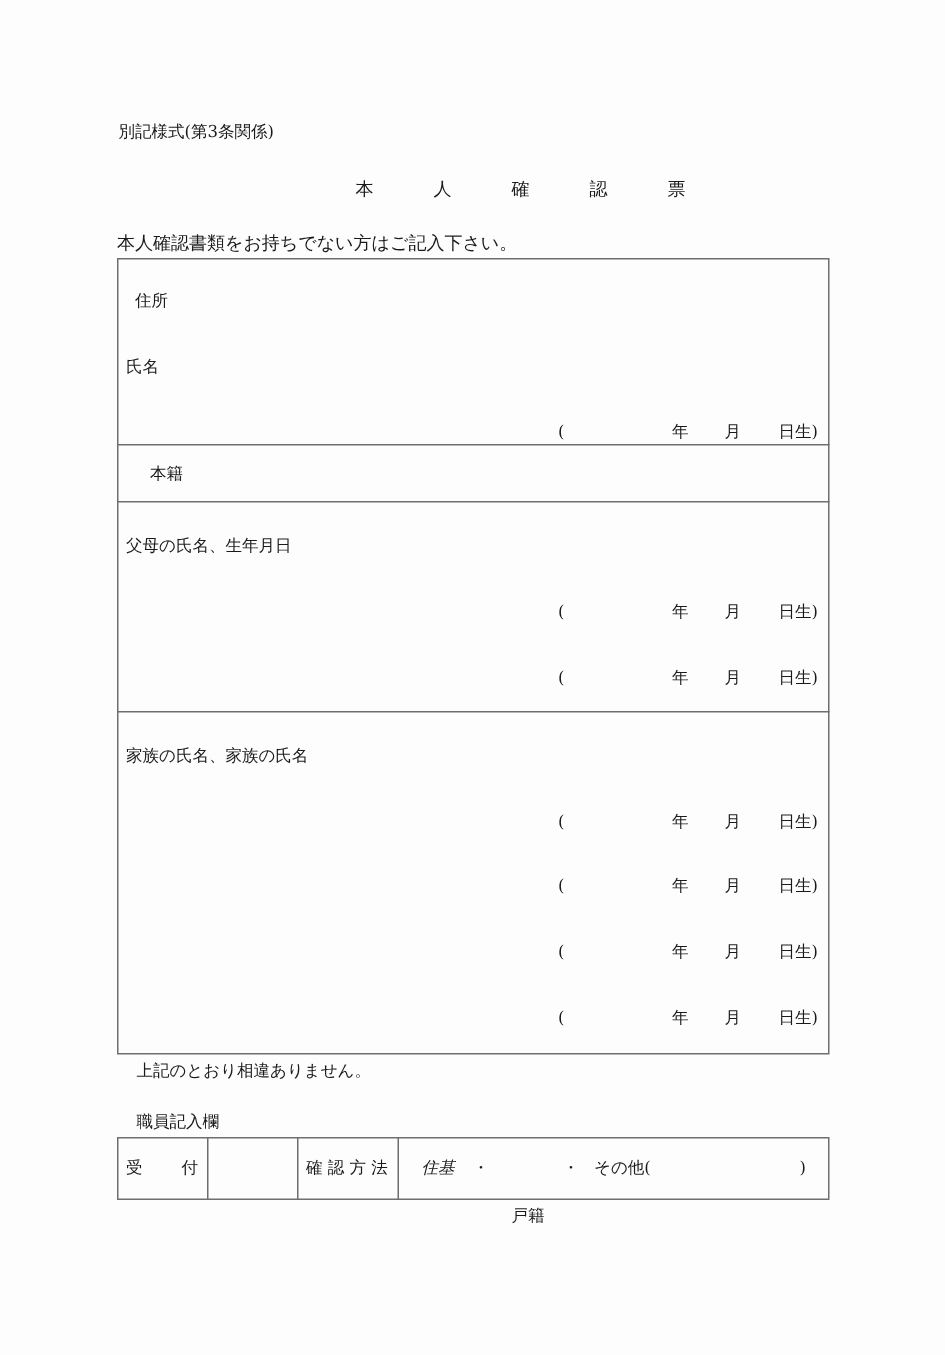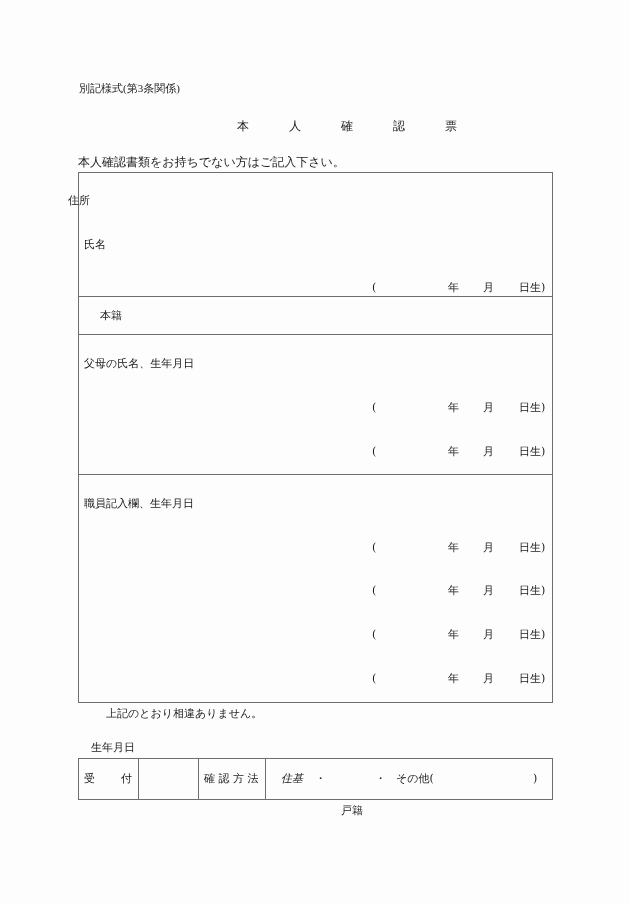--- a/index.html
+++ b/index.html
@@ -13,34 +13,34 @@
   .box { position:absolute; border:1px solid #6e6e6e; box-sizing:border-box; }
   .hline { position:absolute; height:0; border-top:1px solid #6e6e6e; }
   .vline { position:absolute; width:0; border-left:1px solid #6e6e6e; }
   .title span { display:inline-block; width:52px; text-align:left; }
   .dob { position:absolute; font-size:11px; line-height:14px; width:180px; height:14px; }
   .dob span { position:absolute; top:0; }
 </style>
 </head>
 <body>
 
-<div class="abs t11" style="left:79px; top:81px;font-family:Liberation Serif, serif;">別記様式(第3条関係)</div>
+<div class="abs t11" style="left:79px; top:81px;">別記様式(第3条関係)</div>
 
 <div class="abs t12 title" style="left:237px; top:119px;">
   <span>本</span><span>人</span><span>確</span><span>認</span><span>票</span>
 </div>
 
 <div class="abs t12" style="left:78px; top:155px;">本人確認書類をお持ちでない方はご記入下さい。</div>
 
 <div class="box" style="left:78px; top:172px; width:475px; height:531px;"></div>
 <div class="hline" style="left:78px; top:296px; width:475px;"></div>
 <div class="hline" style="left:78px; top:334px; width:475px;"></div>
 <div class="hline" style="left:78px; top:474px; width:475px;"></div>
 
-<div class="abs t11" style="left:68px; top:194px;">住所</div>
+<div class="abs t11" style="left:90px; top:194px;">住所</div>
 <div class="abs" style="left:120px; top:188px; width:425px; height:24px;"></div>
 <div class="abs t11" style="left:84px; top:238px;">氏名</div>
 <div class="abs" style="left:120px; top:232px; width:425px; height:24px;"></div>
 
 <div class="dob" style="left:372px; top:281px;">
   <span style="left:0;">(</span>
   <span style="left:76px;">年</span>
   <span style="left:111px;">月</span>
   <span style="left:147px;">日生)</span>
 </div>
@@ -56,21 +56,21 @@
   <span style="left:111px;">月</span>
   <span style="left:147px;">日生)</span>
 </div>
 <div class="dob" style="left:372px; top:445px;">
   <span style="left:0;">(</span>
   <span style="left:76px;">年</span>
   <span style="left:111px;">月</span>
   <span style="left:147px;">日生)</span>
 </div>
 
-<div class="abs t11" style="left:84px; top:497px;">職員記入欄、生年月日</div>
+<div class="abs t11" style="left:84px; top:497px;">家族の氏名、家族の氏名</div>
 
 <div class="dob" style="left:372px; top:541px;">
   <span style="left:0;">(</span>
   <span style="left:76px;">年</span>
   <span style="left:111px;">月</span>
   <span style="left:147px;">日生)</span>
 </div>
 <div class="dob" style="left:372px; top:584px;">
   <span style="left:0;">(</span>
   <span style="left:76px;">年</span>
@@ -83,23 +83,23 @@
   <span style="left:111px;">月</span>
   <span style="left:147px;">日生)</span>
 </div>
 <div class="dob" style="left:372px; top:672px;">
   <span style="left:0;">(</span>
   <span style="left:76px;">年</span>
   <span style="left:111px;">月</span>
   <span style="left:147px;">日生)</span>
 </div>
 
-<div class="abs t11" style="left:106px; top:707px;">上記のとおり相違ありません。</div>
+<div class="abs t11" style="left:91px; top:707px;">上記のとおり相違ありません。</div>
 
-<div class="abs t11" style="left:91px; top:741px;">生年月日</div>
+<div class="abs t11" style="left:91px; top:741px;">職員記入欄</div>
 
 <div class="box" style="left:78px; top:758px; width:475px; height:42px;"></div>
 <div class="vline" style="left:138px; top:758px; height:42px;"></div>
 <div class="vline" style="left:198px; top:758px; height:42px;"></div>
 <div class="vline" style="left:265px; top:758px; height:42px;"></div>
 
 <div class="abs t11" style="left:84px; top:772px;">受</div>
 <div class="abs t11" style="left:121px; top:772px;">付</div>
 <div class="abs" style="left:140px; top:760px; width:57px; height:38px;"></div>
 

